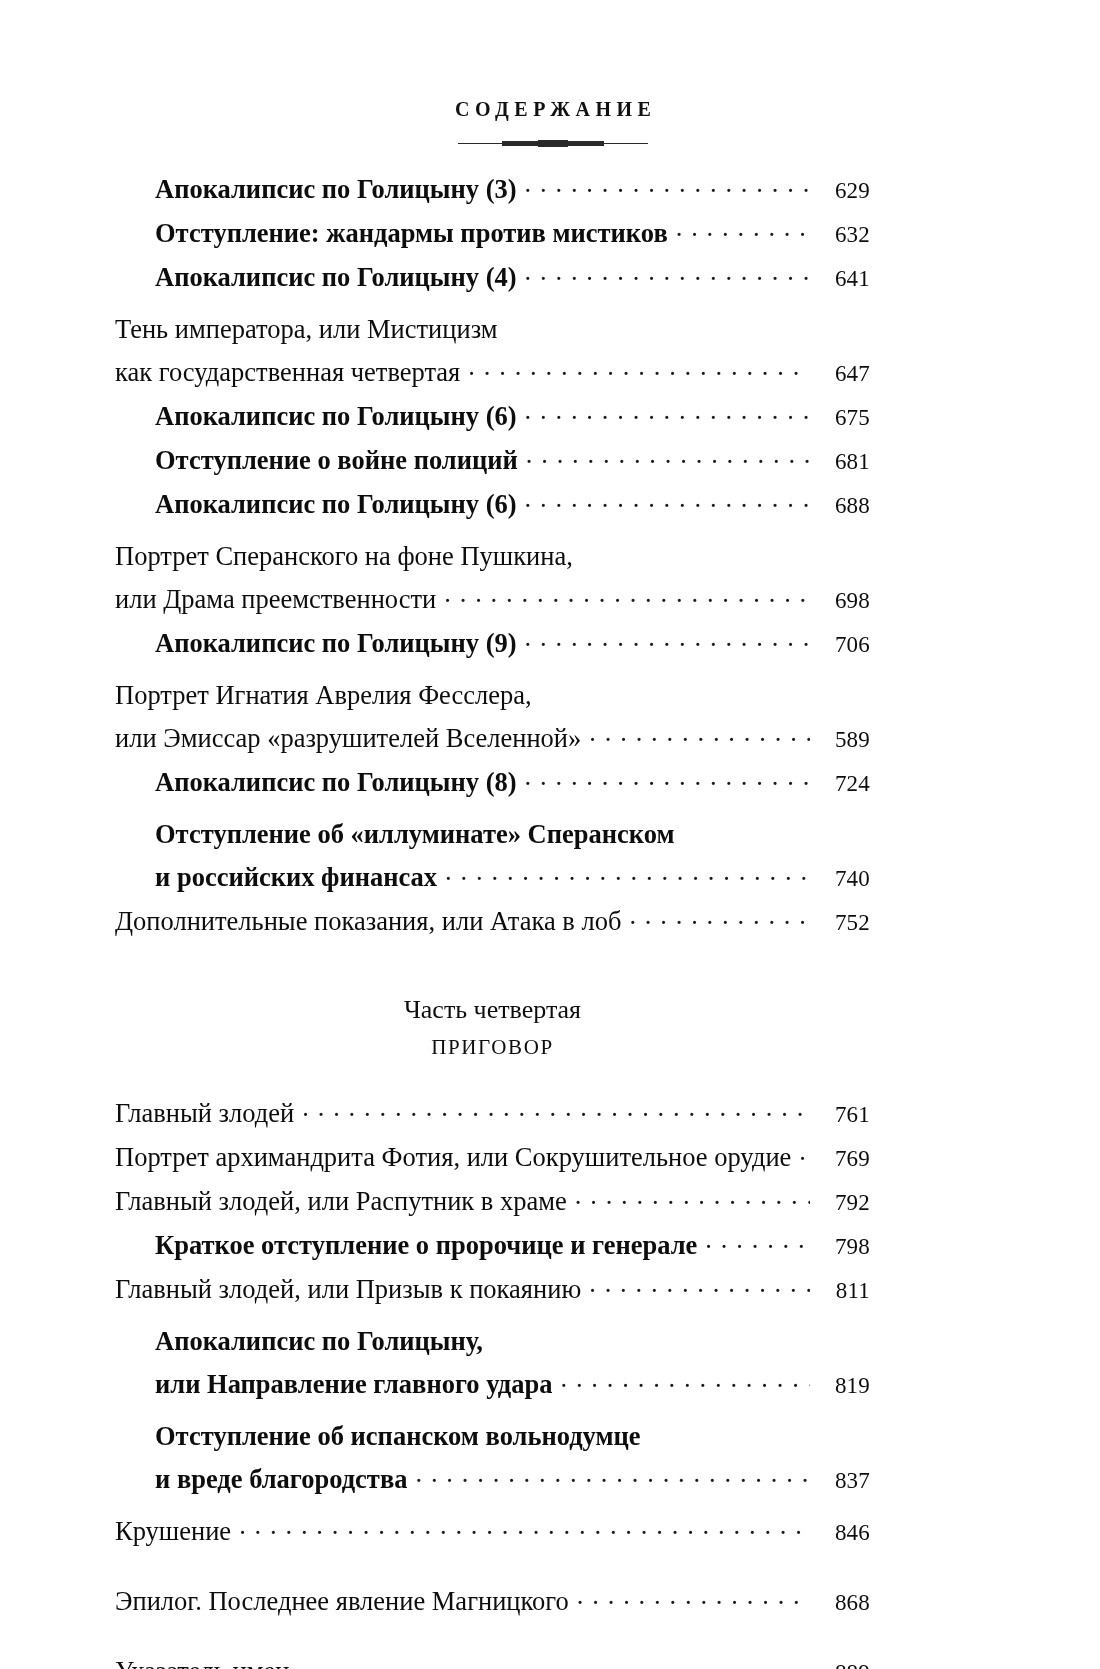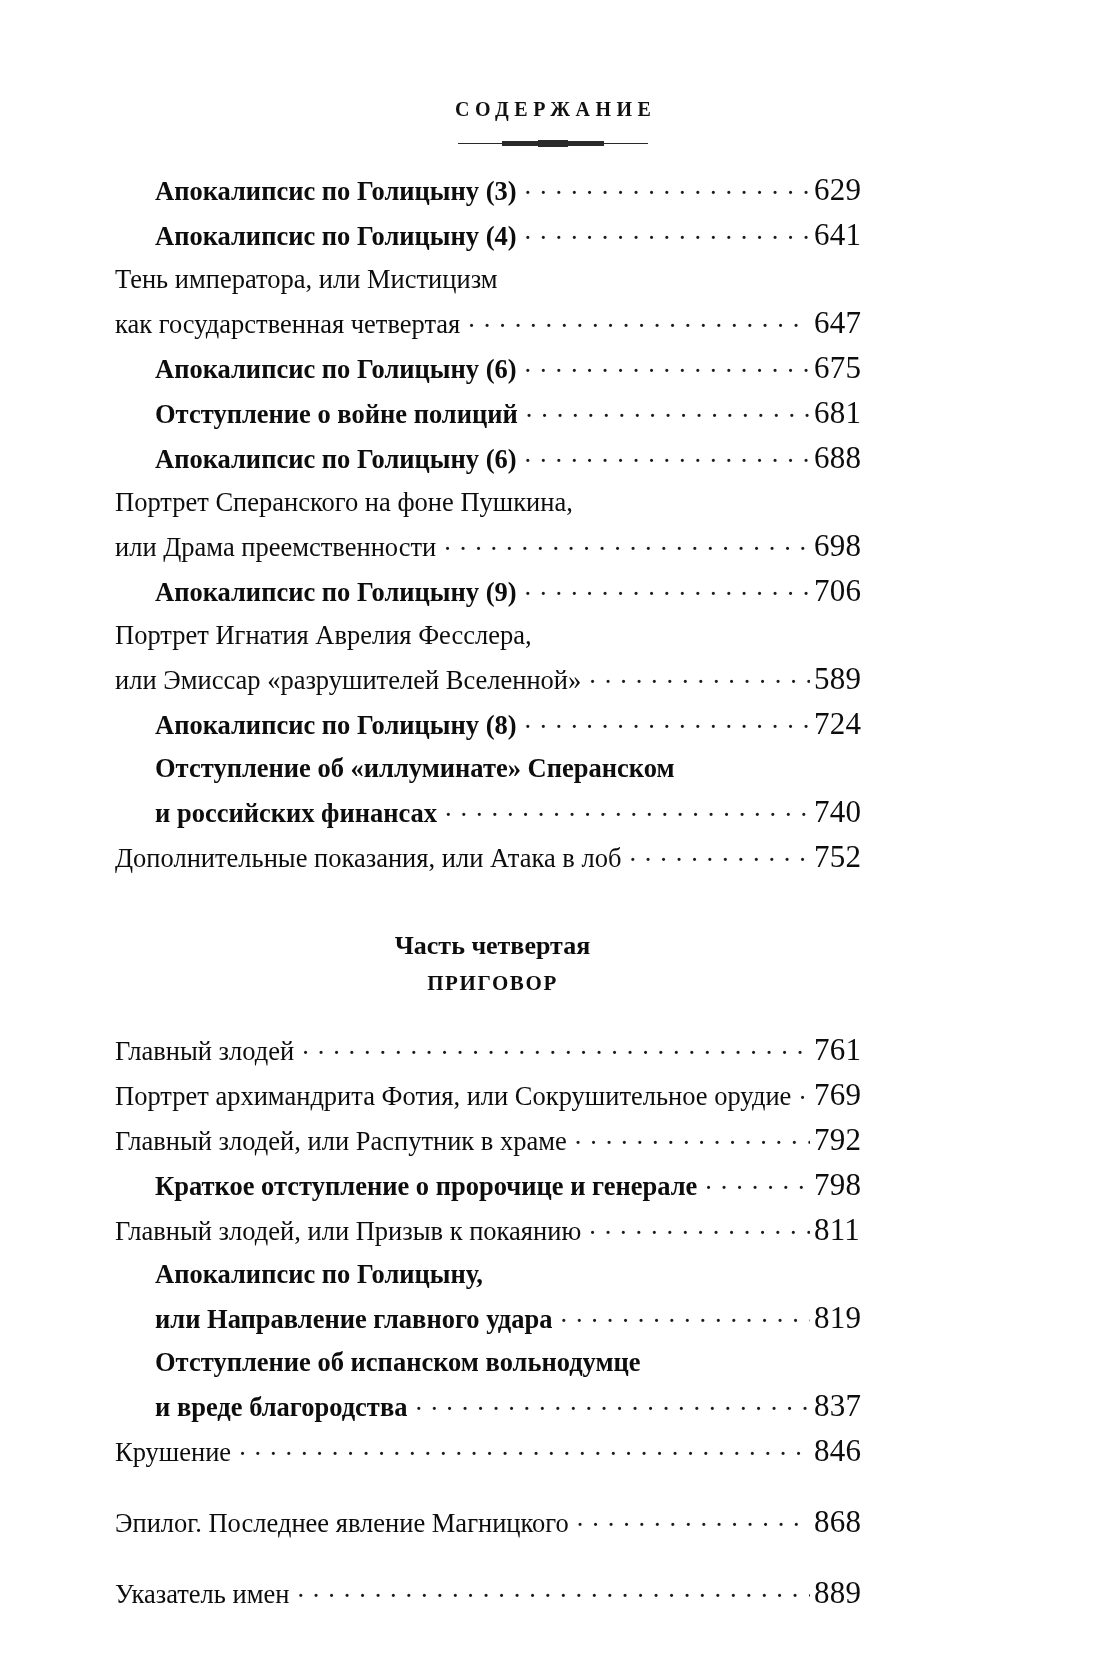--- a/index.html
+++ b/index.html
@@ -97,45 +97,45 @@
     bottom: 0.06em;
     letter-spacing: 1.1px;
     font-size: 26.5px;
     line-height: 1;
     color: #1a1a1a;
     white-space: nowrap;
   }
   .entry-page {
     flex: 0 0 auto;
     width: 56px;
-    font-size: 31px;
+    text-align: right;
+    font-size: 23px;
     letter-spacing: 0.2px;
   }
 
   
   .entry-line.cont .entry-leader,
   .entry-line.cont .entry-page {
     visibility: hidden;
   }
   .entry-line.cont .entry-leader::before { content: ""; }
 
   
   .lvl-0 .entry-title { padding-left: 0; }
   .lvl-1 .entry-title { padding-left: 40px; font-weight: bold; }
 
   
-  .gap-top-sm { }
+  .gap-top-sm { margin-top: 8px; }
   .gap-top-md { margin-top: 26px; }
 
   
   .part-heading {
     text-align: center;
     margin-top: 48px;
     margin-bottom: 26px;
-    font-weight: bold;
   }
   .part-heading-label {
     font-size: 26px;
     line-height: 36px;
   }
   .part-heading-name {
     font-size: 21px;
     line-height: 38px;
     letter-spacing: 1.6px;
   }
@@ -162,20 +162,27 @@
     <div id="group-part-three">
         <div class="toc-entry lvl-1">
           <div class="entry-line">
             <span class="entry-title">Апокалипсис по Голицыну (3)</span>
             <span class="entry-leader"></span>
             <span class="entry-page">629</span>
           </div>
         </div>
         <div class="toc-entry lvl-1">
           <div class="entry-line">
+            <span class="entry-title">Отступление: жандармы против мистиков</span>
+            <span class="entry-leader"></span>
+            <span class="entry-page">632</span>
+          </div>
+        </div>
+        <div class="toc-entry lvl-1">
+          <div class="entry-line">
             <span class="entry-title">Апокалипсис по Голицыну (4)</span>
             <span class="entry-leader"></span>
             <span class="entry-page">641</span>
           </div>
         </div>
         <div class="toc-entry lvl-0 gap-top-sm">
           <div class="entry-line cont">
             <span class="entry-title">Тень императора, или Мистицизм</span>
             <span class="entry-leader"></span>
             <span class="entry-page"></span>

